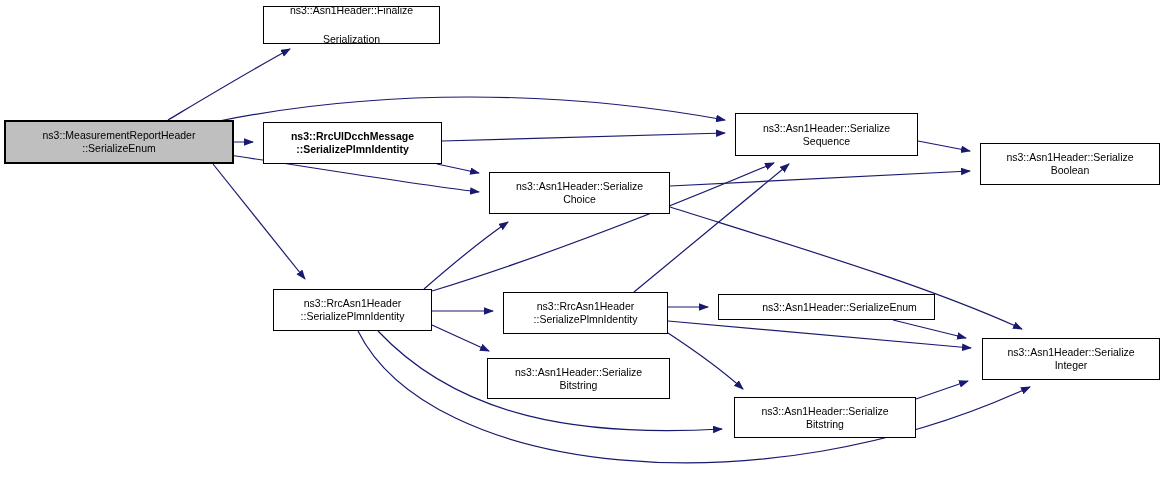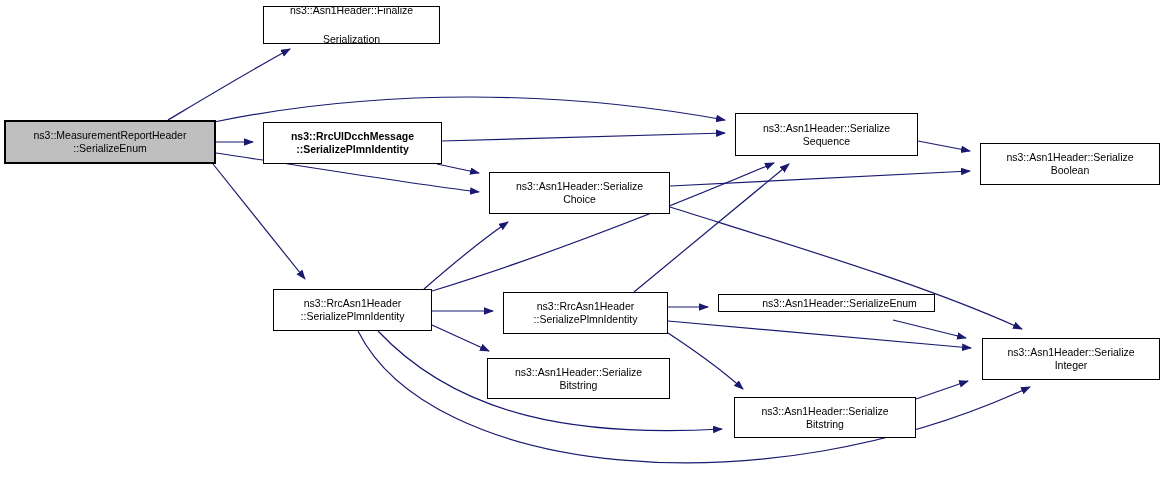--- a/index.html
+++ b/index.html
@@ -59,21 +59,21 @@
       <path d="M378,331 C460,418 580,437 722,429" class="edge" marker-end="url(#arrow)"></path>
       <path d="M358,331 C430,475 760,512 1030,387" class="edge" marker-end="url(#arrow)"></path>
       <path d="M634,292 L789,164" class="edge" marker-end="url(#arrow)"></path>
       <path d="M668,307 L708,307" class="edge" marker-end="url(#arrow)"></path>
       <path d="M668,321 L971,348" class="edge" marker-end="url(#arrow)"></path>
       <path d="M668,333 C700,354 724,372 743,389" class="edge" marker-end="url(#arrow)"></path>
       <path d="M893,320 L966,338" class="edge" marker-end="url(#arrow)"></path>
       <path d="M916,399 L968,381" class="edge" marker-end="url(#arrow)"></path>
     </svg>
   <div id="graph-nodes">
-      <div class="node highlighted" style="left: 4px; top: 120px; width: 212px; height: 44px; justify-content: center;">
+      <div class="node highlighted" style="left: 4px; top: 120px; width: 230px; height: 44px; justify-content: center;">
         <div>ns3::MeasurementReportHeader</div>
         <div>::SerializeEnum</div>
       </div>
       <div class="node" style="left: 263px; top: 6px; width: 177px; height: 38px; gap: 16px;">
         <div>ns3::Asn1Header::Finalize</div>
         <div>Serialization</div>
       </div>
       <div class="node" style="left: 263px; top: 122px; width: 179px; height: 42px; font-weight: bold;">
         <div>ns3::RrcUlDcchMessage</div>
         <div>::SerializePlmnIdentity</div>
@@ -91,21 +91,21 @@
         <div>Choice</div>
       </div>
       <div class="node" style="left: 273px; top: 289px; width: 159px; height: 42px;">
         <div>ns3::RrcAsn1Header</div>
         <div>::SerializePlmnIdentity</div>
       </div>
       <div class="node" style="left: 503px; top: 292px; width: 165px; height: 42px;">
         <div>ns3::RrcAsn1Header</div>
         <div>::SerializePlmnIdentity</div>
       </div>
-      <div class="node" style="left: 718px; top: 294px; width: 217px; height: 18px; padding-left: 26px;">
+      <div class="node" style="left: 718px; top: 294px; width: 217px; height: 26px; padding-left: 26px;">
         <div>ns3::Asn1Header::SerializeEnum</div>
       </div>
       <div class="node" style="left: 487px; top: 358px; width: 183px; height: 41px;">
         <div>ns3::Asn1Header::Serialize</div>
         <div>Bitstring</div>
       </div>
       <div class="node" style="left: 734px; top: 397px; width: 182px; height: 41px;">
         <div>ns3::Asn1Header::Serialize</div>
         <div>Bitstring</div>
       </div>

